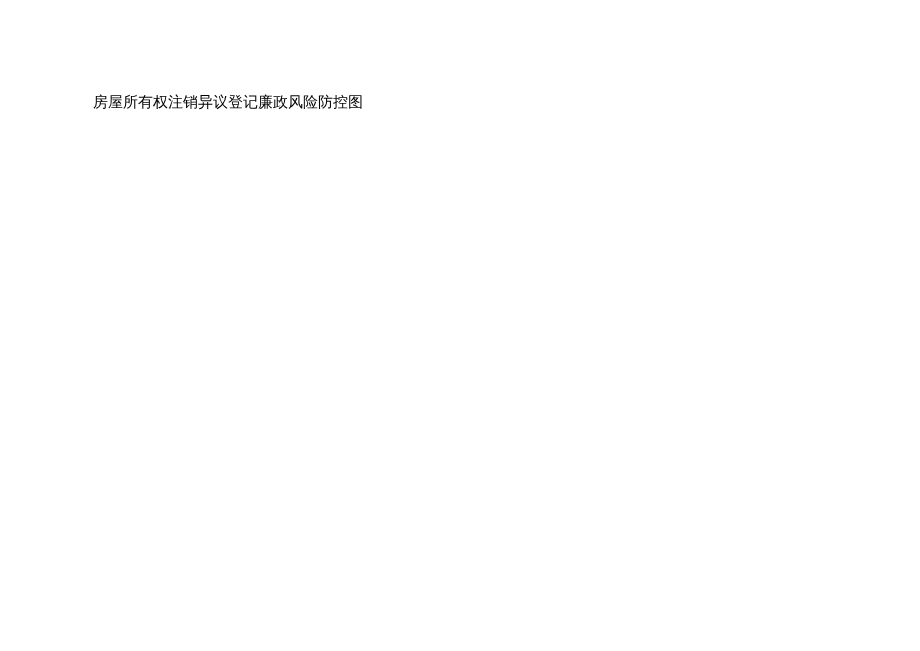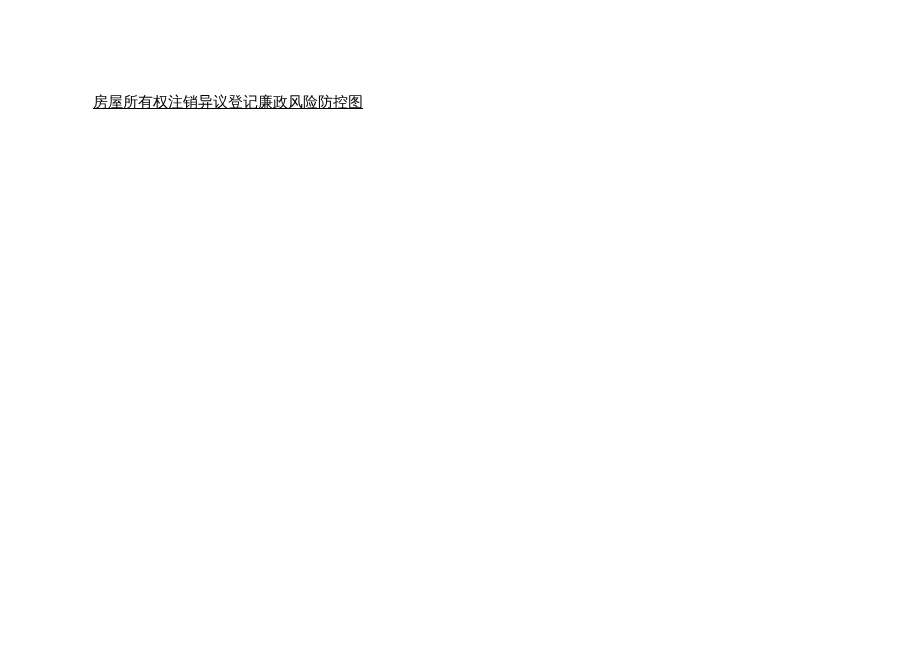--- a/index.html
+++ b/index.html
@@ -1,19 +1,18 @@
 <!DOCTYPE html>
 <html><head>
   <meta charset="utf-8">
   <style>
     * {
       margin: 0;
       padding: 0;
       box-sizing: border-box;
-      text-decoration: underline;
     }
     html, body {
       width: 920px;
       height: 651px;
       background: #ffffff;
       font-family: "SimSun", "宋体", serif;
       overflow: hidden;
     }
     .page {
       width: 100%;

